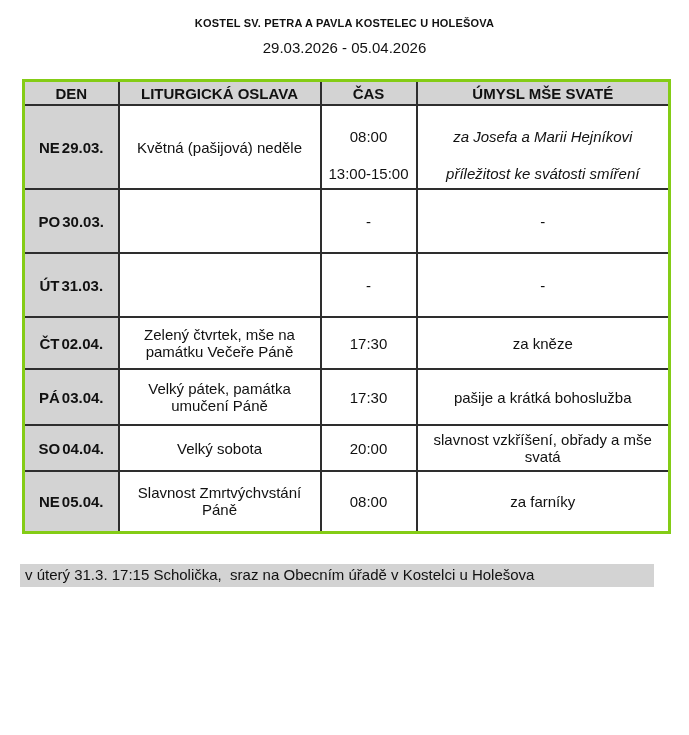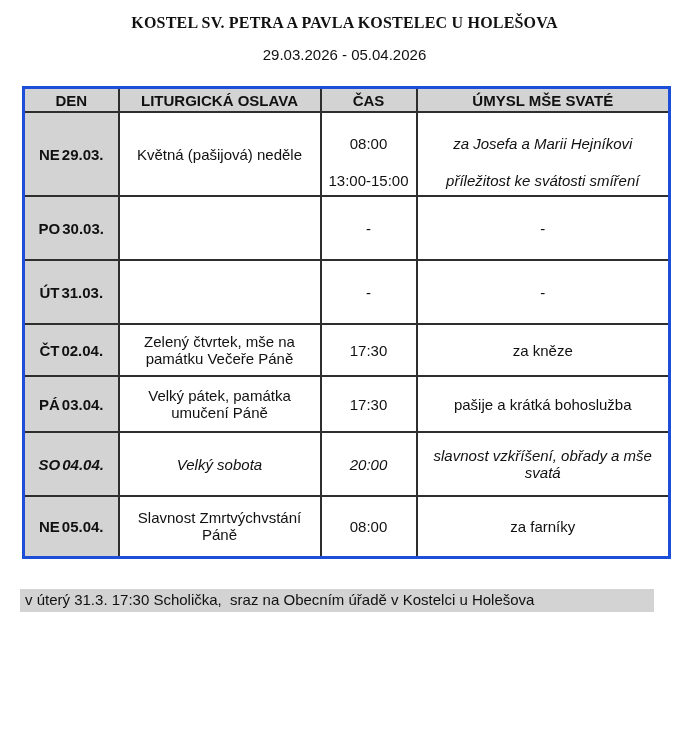--- a/index.html
+++ b/index.html
@@ -17,36 +17,35 @@
     padding-top: 13px;
   }
   .doc-title {
     font-weight: bold;
     font-size: 16px;
     line-height: 20px;
     letter-spacing: 0.2px;
   }
   .doc-subtitle {
     font-weight: bold;
-    font-size: 16px;
+    font-size: 11px;
     line-height: 20px;
     letter-spacing: 0.2px;
-    font-family: Liberation Serif, serif;
   }
   .doc-daterange {
     font-size: 15px;
     line-height: 20px;
-    margin-top: 12px;
+    margin-top: 5px;
   }
   table.schedule {
     border-collapse: collapse;
     table-layout: fixed;
     width: 646px;
     margin: 21px 0 0 22px;
-    border: 3px solid #1d4ed8;
+    border: 3px solid #84cc16;
   }
   table.schedule th,
   table.schedule td {
     border: 2px solid #2e2e2e;
     text-align: center;
     vertical-align: middle;
     font-size: 15px;
     padding: 2px 6px;
     overflow: hidden;
   }
@@ -169,21 +168,21 @@
     <td class="day-cell">
       <span class="day-wrap">
         <span>PÁ</span>
         <span>03.04.</span>
       </span>
     </td>
     <td class="celebration-cell">Velký pátek, památka umučení Páně</td>
     <td class="time-cell">17:30</td>
     <td class="intention-cell">pašije a krátká bohoslužba</td>
   </tr>
-      <tr style="height: 64px; font-style: italic;">
+      <tr style="height: 46px;">
     <td class="day-cell">
       <span class="day-wrap">
         <span>SO</span>
         <span>04.04.</span>
       </span>
     </td>
     <td class="celebration-cell">Velký sobota</td>
     <td class="time-cell">20:00</td>
     <td class="intention-cell">slavnost vzkříšení, obřady a mše svatá</td>
   </tr>
@@ -194,13 +193,13 @@
         <span>05.04.</span>
       </span>
     </td>
     <td class="celebration-cell">Slavnost Zmrtvýchvstání Páně</td>
     <td class="time-cell">08:00</td>
     <td class="intention-cell">za farníky</td>
   </tr>
     </tbody>
 </table>
 
-<div class="footer-note">v úterý 31.3. 17:30 Scholička,  sraz na Obecním úřadě v Kostelci u Holešova</div>
+<div class="footer-note">v úterý 31.3. 17:15 Scholička,  sraz na Obecním úřadě v Kostelci u Holešova</div>
 
 </body></html>

